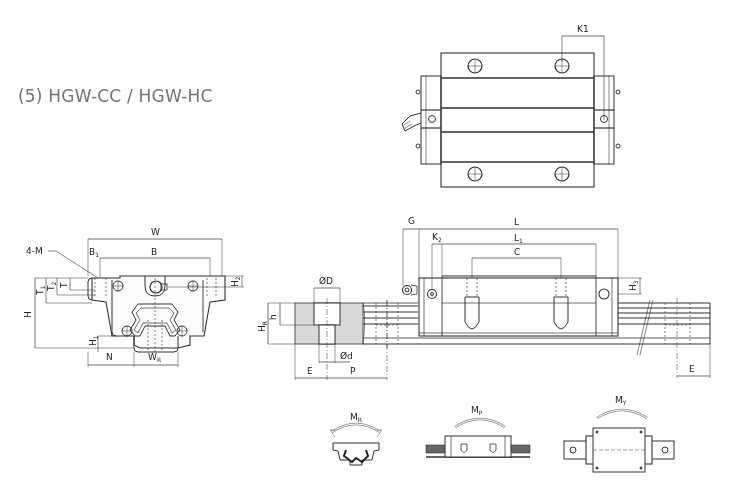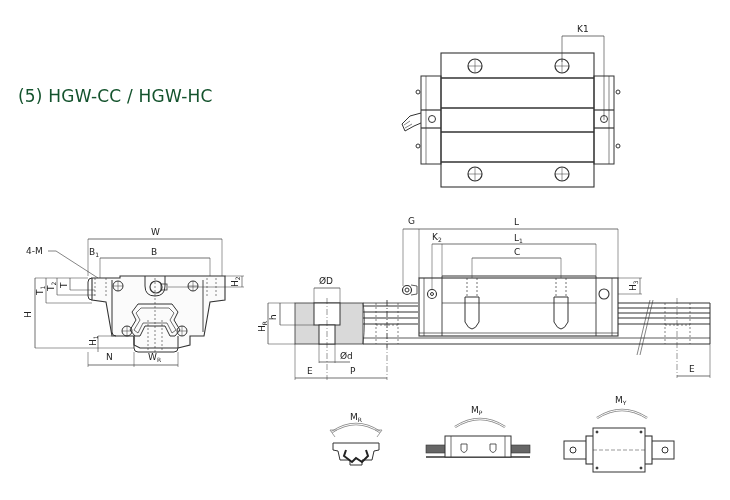--- a/index.html
+++ b/index.html
@@ -1,17 +1,17 @@
 <!DOCTYPE html>
 <html><head>
 <meta charset="utf-8">
 <style>
   html, body { margin:0; padding:0; background:#ffffff; }
   body { width:730px; height:500px; position:relative; overflow:hidden; font-family:"DejaVu Sans", sans-serif; }
-  .title { position:absolute; left:18px; top:86px; font-size:17px; color:#14532d; font-family:"DejaVu Sans", sans-serif; letter-spacing:0.2px; }
+  .title { position:absolute; left:18px; top:86px; font-size:17px; color:#737373; font-family:"DejaVu Sans", sans-serif; letter-spacing:0.2px; }
   svg { position:absolute; left:0; top:0; }
   .lbl { font-family:"DejaVu Sans", sans-serif; font-size:9px; fill:#222; }
   .sub { font-size:6px; }
 </style>
 </head>
 <body>
 
 <div class="title">(5) HGW-CC / HGW-HC</div>
 
 <svg width="730" height="500" viewBox="0 0 730 500" stroke="#333" fill="none" stroke-width="1">

